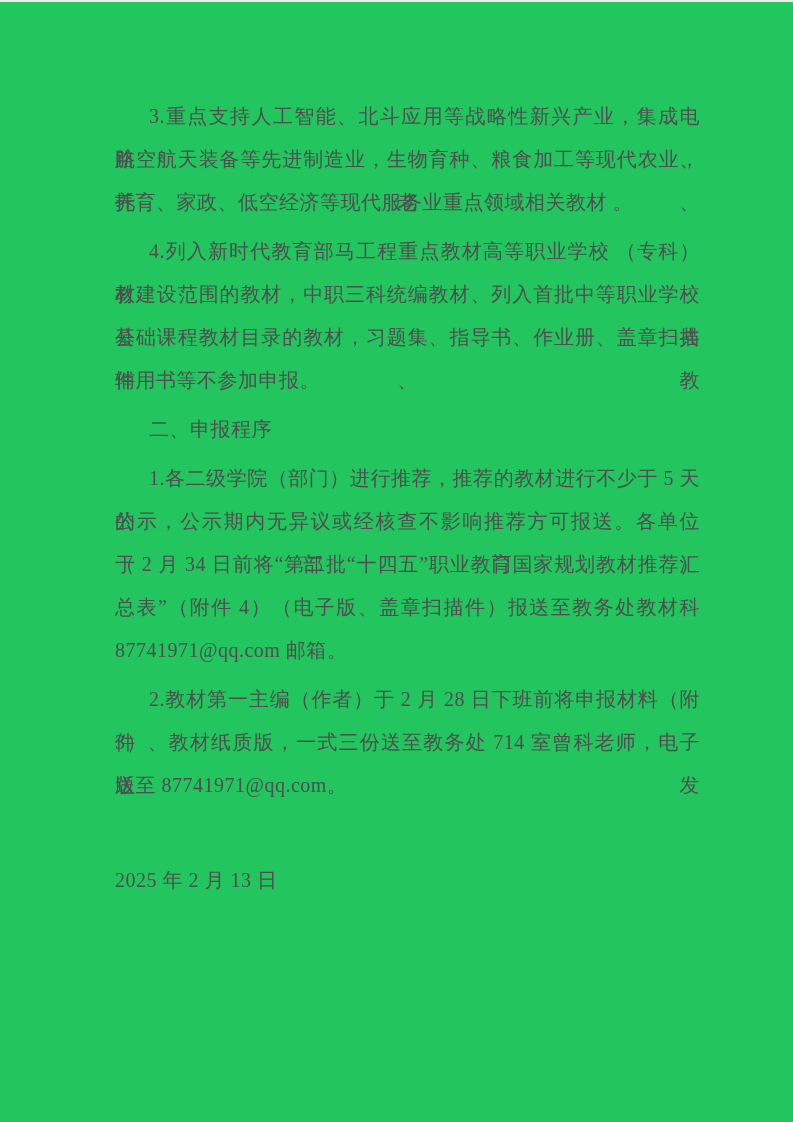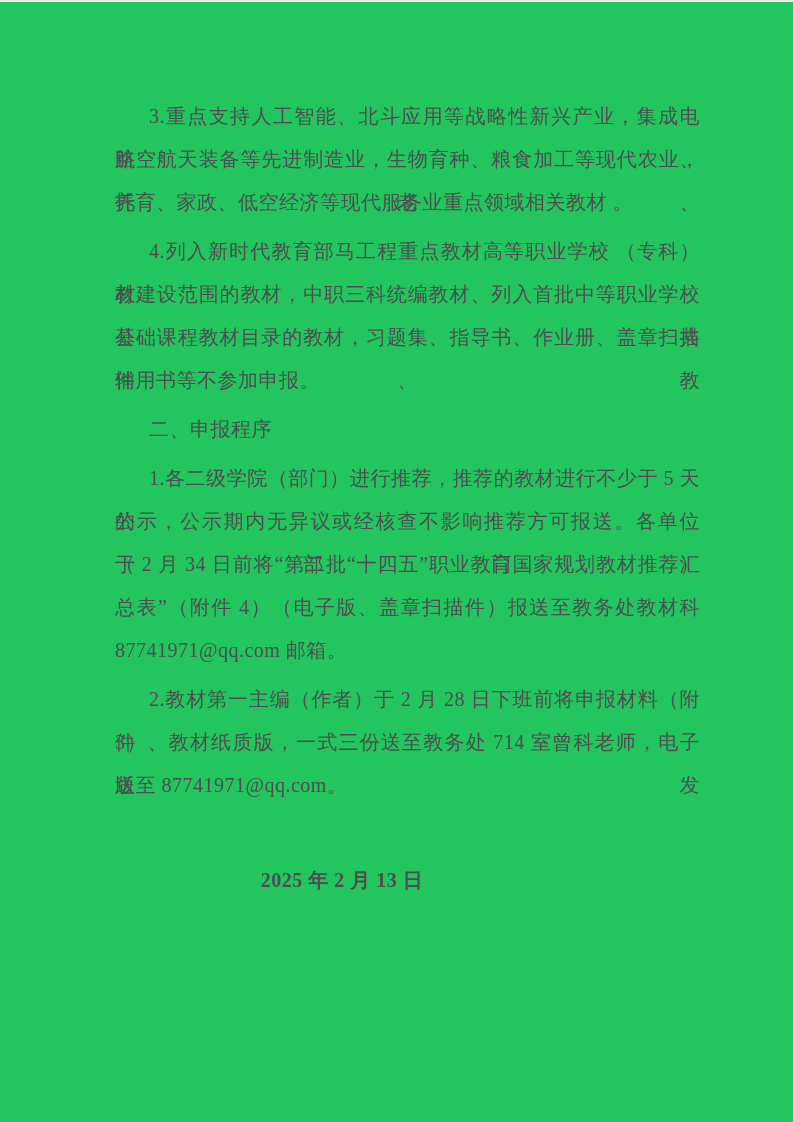--- a/index.html
+++ b/index.html
@@ -41,23 +41,22 @@
   }
   .sig-line {
     margin-top: 82px;
     line-height: 43px;
     text-align: right;
     padding-right: 133px;
   }
   .date-line {
     margin-top: 52px;
     line-height: 43px;
-    text-align: center;
+    text-align: left;
     padding-right: 131px;
-    font-weight: bold;
   }
 </style>
 </head>
 <body>
 
 <div class="page">
   <div class="textblock">
 
     <div class="para">
       <div class="line ind">3.重点支持人工智能、北斗应用等战略性新兴产业，集成电路、</div>

